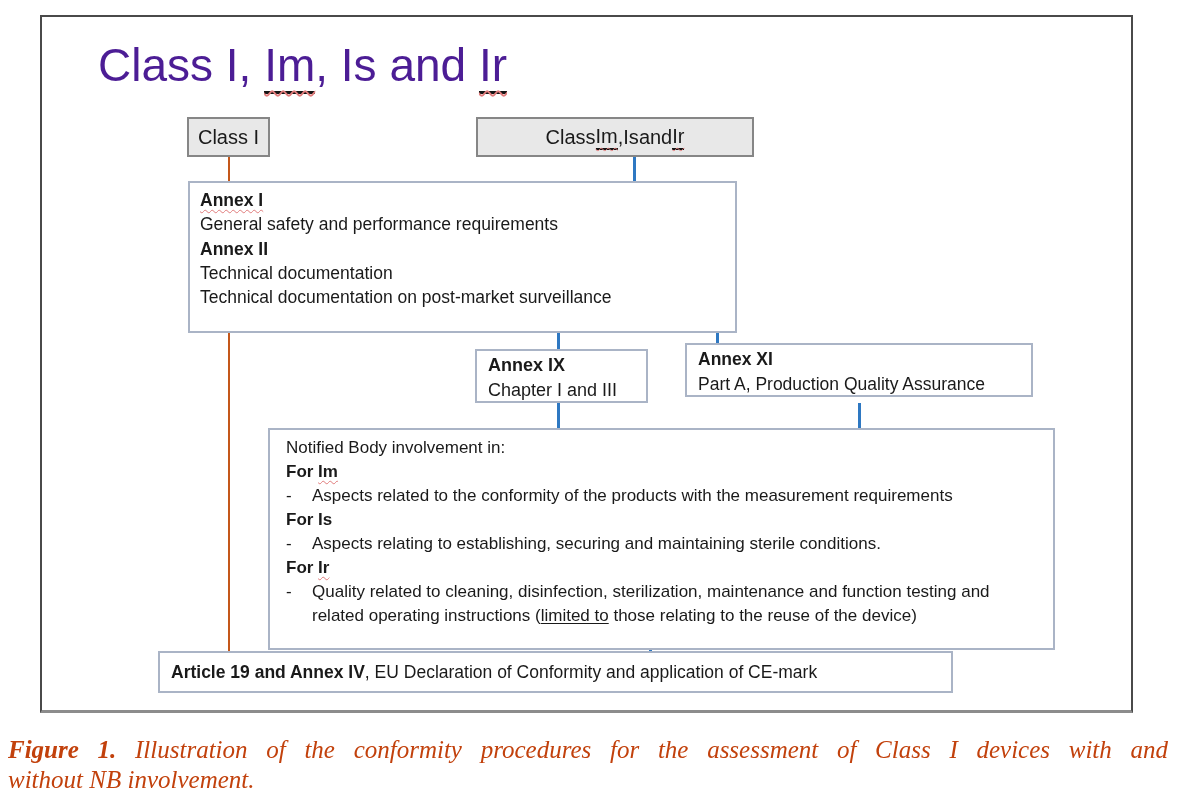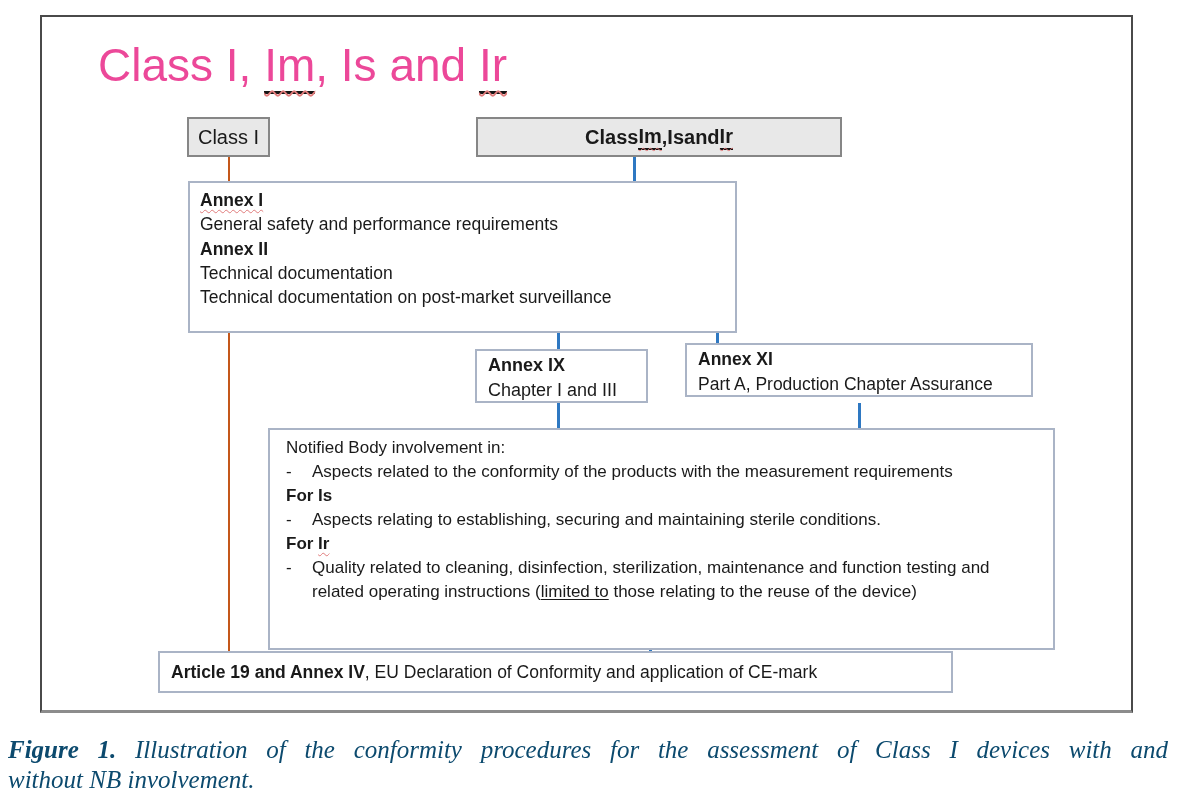--- a/index.html
+++ b/index.html
@@ -7,38 +7,38 @@
     position:relative;width:1178px;height:802px;background:#ffffff;overflow:hidden;
     font-family:"Liberation Sans","DejaVu Sans",sans-serif;color:#1a1a1a;
   }
   .frame{
     position:absolute;left:40px;top:15px;width:1093px;height:698px;
     box-sizing:border-box;background:#ffffff;
     border:2px solid #4a4a4a;border-bottom:3px solid #8c8c8c;
   }
   .title{
     position:absolute;left:98px;top:38px;font-size:46px;line-height:54px;
-    letter-spacing:0px;color:#ec4899;white-space:nowrap;
+    letter-spacing:0px;color:#4c1d95;white-space:nowrap;
   }
   .title .usq{
     border-bottom:3px solid #151515;
     text-decoration:underline wavy var(--squiggle-red);
     text-decoration-thickness:2px;text-underline-offset:9px;
   }
   .node{position:absolute;box-sizing:border-box;background:#ffffff;border:2px solid #aab4c6;}
   .node.gray{background:#e8e8e8;border:2px solid #868686;
     display:flex;align-items:center;justify-content:center;
     font-size:20px;white-space:nowrap;}
   .gray .usq-sm{
     border-bottom:2px solid #151515;
     text-decoration:underline wavy var(--squiggle-red);
     text-decoration-thickness:1px;text-underline-offset:4px;
   }
   .n-class-i{left:187px;top:117px;width:83px;height:40px;}
-  .n-class-im{left:476px;top:117px;width:366px;height:40px;font-weight:bold;}
+  .n-class-im{left:476px;top:117px;width:278px;height:40px;}
   .n-annexes{left:188px;top:181px;width:549px;height:152px;padding:5px 8px 0 10px;font-size:17.5px;line-height:24.3px;}
   .n-annex-ix{left:475px;top:349px;width:173px;height:54px;padding:2px 6px 12px 11px;font-size:18px;line-height:24.5px;}
   .n-annex-xi{left:685px;top:343px;width:348px;height:54px;padding:2px 6px 0 11px;font-size:17.5px;line-height:24.5px;}
   .n-notified{left:268px;top:428px;width:787px;height:222px;padding:6px 26px 0 16px;font-size:17px;line-height:24px;}
   .n-article{left:158px;top:651px;width:795px;height:42px;padding:0 8px 0 11px;font-size:17.5px;display:flex;align-items:center;white-space:nowrap;}
   .b{font-weight:700;}
   .sq{
     text-decoration:underline wavy var(--squiggle-red);
     text-decoration-thickness:1px;text-underline-offset:3px;
   }
@@ -53,21 +53,21 @@
   .c-or-bottom{left:227.5px;top:333px;height:318px;}
   .c-im-annex{left:633px;top:156px;height:25px;}
   .c-annex-ix{left:557px;top:333px;height:16px;}
   .c-annex-xi{left:716px;top:333px;height:16px;}
   .c-ix-nb{left:557px;top:403px;height:25px;}
   .c-xi-nb{left:858px;top:403px;height:25px;}
   .c-nb-art{left:649px;top:625px;height:26px;}
   .caption{
     position:absolute;left:8px;top:735px;width:1160px;
     font-family:"Liberation Serif","DejaVu Serif",serif;
-    font-style:italic;font-size:25px;line-height:30px;color:#0c4a6e;
+    font-style:italic;font-size:25px;line-height:30px;color:#c2410c;
   }
   .caption .l1{text-align:justify;text-align-last:justify;}
   .caption .bi{font-weight:700;}
 </style>
 </head>
 <body>
 
 <div class="stage">
 
   <div class="frame"></div>
@@ -104,26 +104,27 @@
     <div><span>Technical documentation on post-market surveillance</span></div>
   </div>
 
   <div class="node n-annex-ix">
     <div class="b">Annex IX</div>
     <div>Chapter I and III</div>
   </div>
 
   <div class="node n-annex-xi">
     <div class="b">Annex XI</div>
-    <div>Part A, Production Chapter Assurance</div>
+    <div>Part A, Production Quality Assurance</div>
   </div>
 
   <div class="node n-notified">
     <div>Notified Body involvement in:</div>
 
+    <div class="b"><span>For </span><span class="sq">Im</span></div>
     <div class="nb-item">
       <span class="dash">-</span>
       <div class="txt">Aspects related to the conformity of the products with the measurement requirements</div>
     </div>
 
     <div class="b"><span>For </span><span>Is</span></div>
     <div class="nb-item">
       <span class="dash">-</span>
       <div class="txt">Aspects relating to establishing, securing and maintaining sterile conditions.</div>
     </div>

